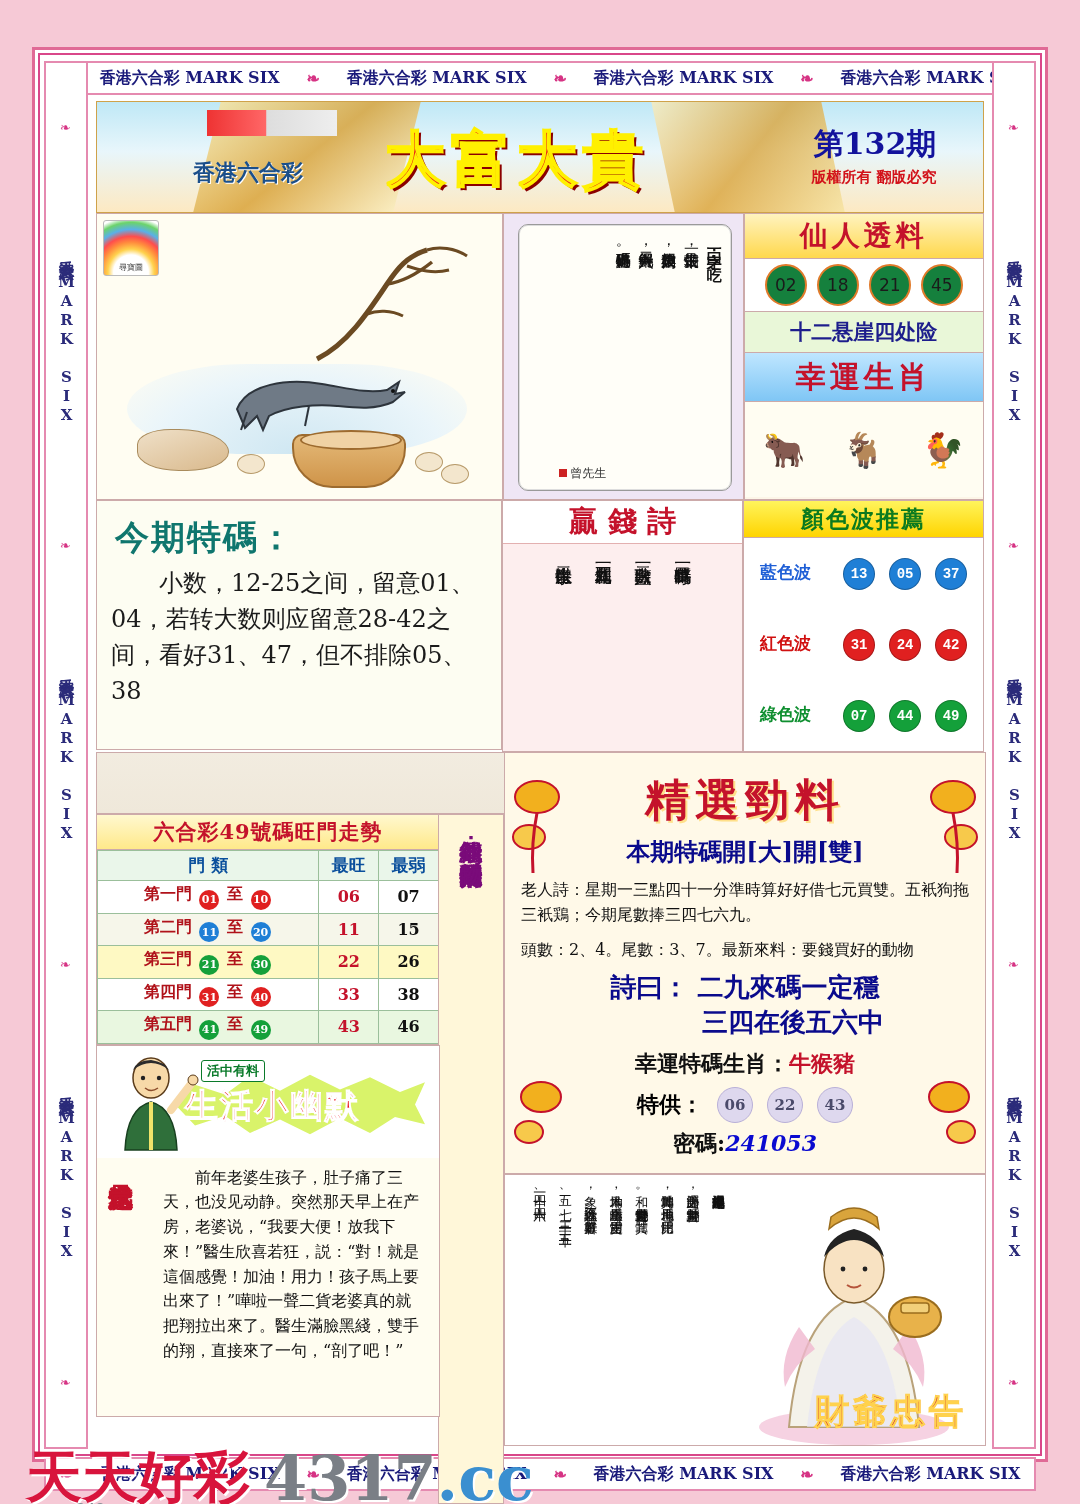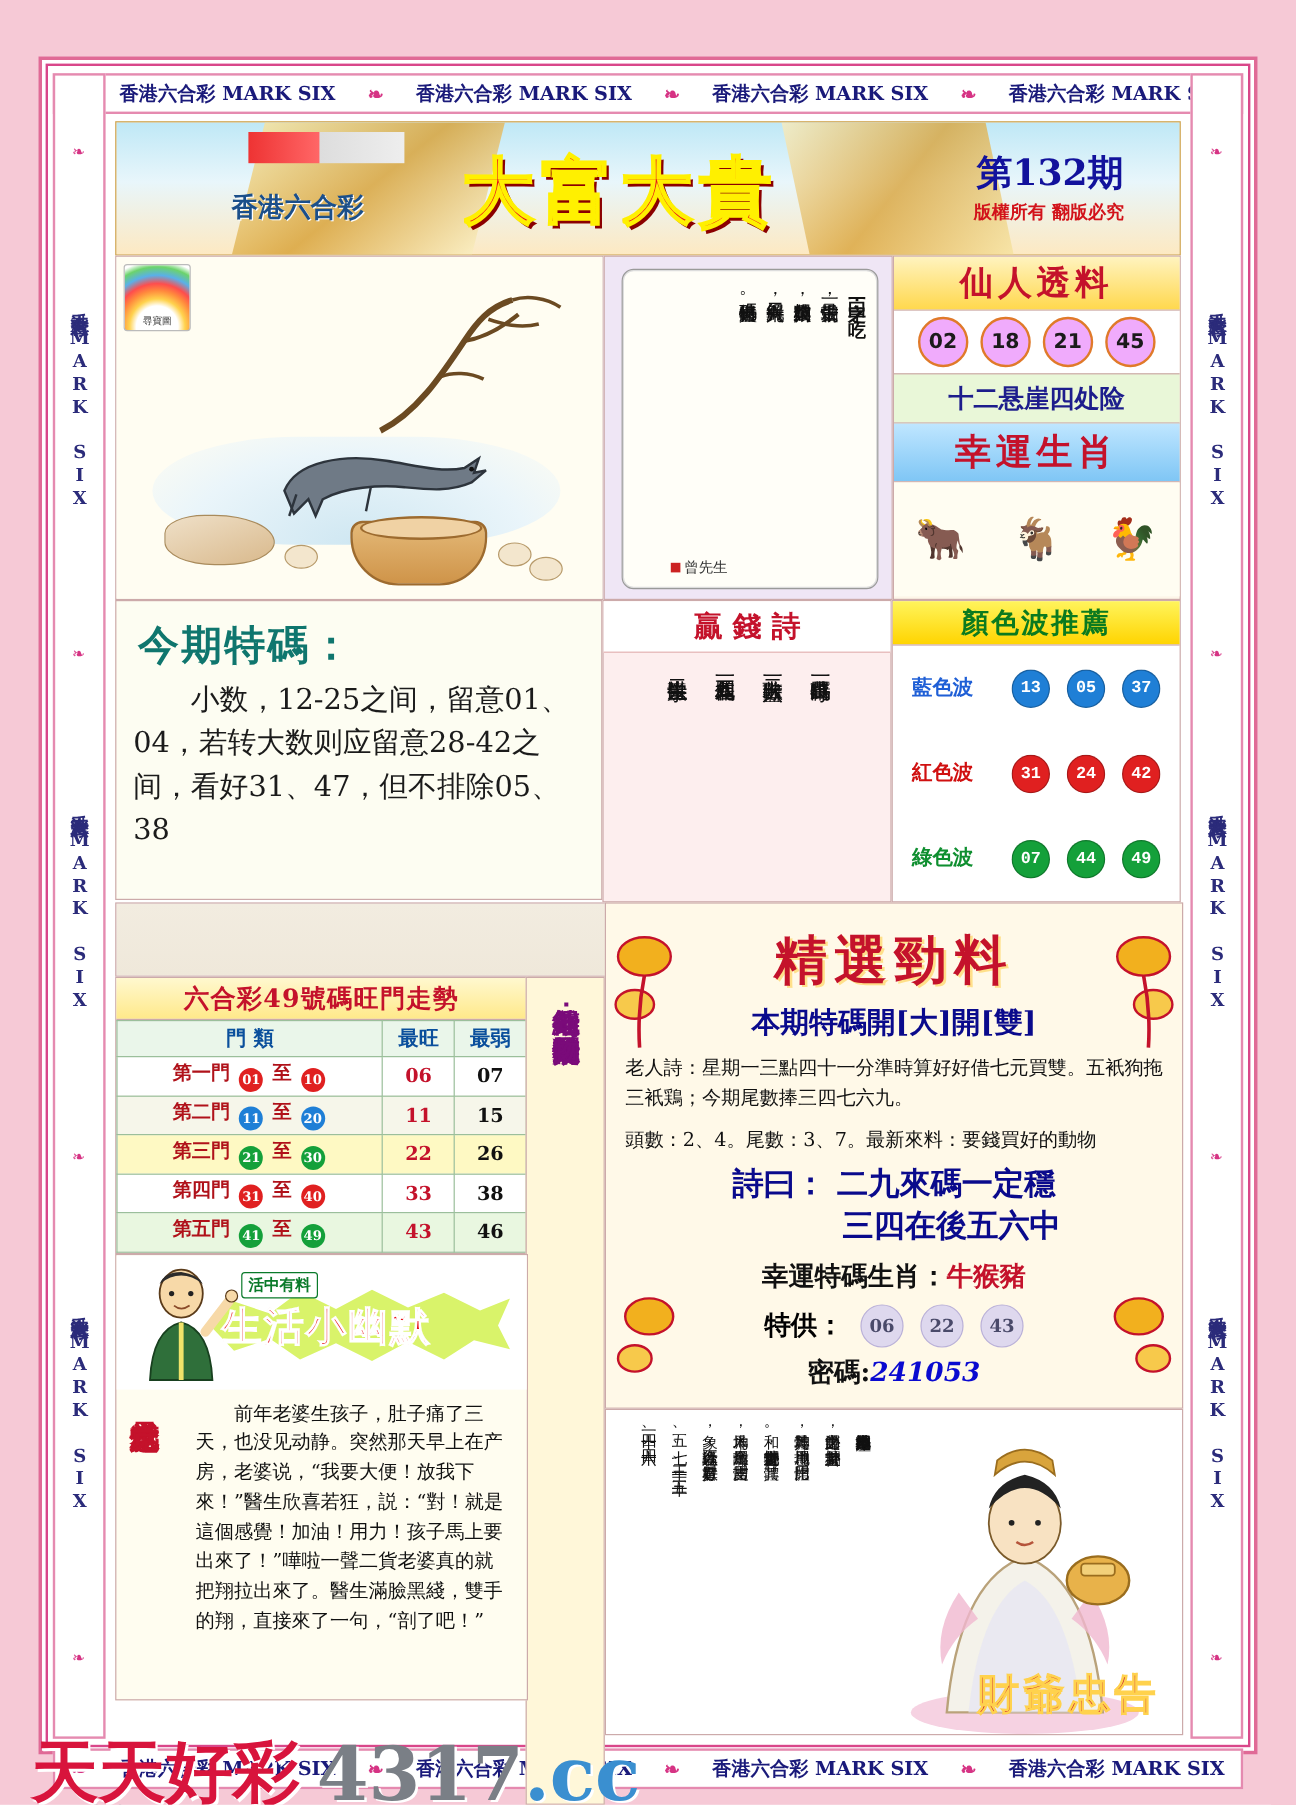--- a/index.html
+++ b/index.html
@@ -134,22 +134,22 @@
     width:240px;height:285px;border:1px solid #caa;background:#fdf6e8;position:relative;
   }
   .fairy-t{
     height:44px;background:linear-gradient(180deg,#fff3bf,#ffd84d);
     border-bottom:1px solid #caa;display:flex;align-items:center;justify-content:center;
     font-family:"DejaVu Serif","Liberation Serif",serif;font-size:28px;font-weight:bold;color:#c4122b;
     letter-spacing:4px;
   }
   .fairy-balls{height:52px;display:flex;align-items:center;justify-content:center;gap:10px;background:#fff;}
   .ball-o{
-    width:38px;height:38px;border-radius:50%;border:2px solid #e07a2a;background:#f0abfc;
-    display:flex;align-items:center;justify-content:center;font-weight:bold;font-size:17px;color:#1b1b1b;
+    width:38px;height:38px;border-radius:50%;border:2px solid #e07a2a;background:#15803d;
+    display:flex;align-items:center;justify-content:center;font-weight:normal;font-size:17px;color:#1b1b1b;
   }
   .fairy-line{
     height:40px;background:#e9f7d8;border-top:1px solid #caa;border-bottom:1px solid #caa;
     display:flex;align-items:center;justify-content:center;font-size:21px;color:#1d1d8c;font-weight:bold;
     font-family:"DejaVu Serif","Liberation Serif",serif;
   }
   .lucky-t{
     height:48px;background:linear-gradient(180deg,#bfe6ff,#7fc6f5);
     display:flex;align-items:center;justify-content:center;
     font-family:"DejaVu Serif","Liberation Serif",serif;font-size:30px;font-weight:bold;color:#c4122b;
@@ -168,21 +168,21 @@
   .tips-body{
     font-family:"DejaVu Serif","Liberation Serif",serif;font-size:24px;line-height:1.5;color:#1b1b1b;
     text-indent:2em;
   }
   .cell-win{
     width:240px;height:250px;background:#fdeeee;border:1px solid #caa;position:relative;
   }
   .win-t{
     height:42px;display:flex;align-items:center;justify-content:center;gap:16px;
     background:#fff;border-bottom:1px solid #e3b0b0;
-    font-family:"DejaVu Serif","Liberation Serif",serif;font-size:24px;font-weight:bold;color:#c4122b;
+    font-family:"DejaVu Serif","Liberation Serif",serif;font-size:29px;font-weight:bold;color:#c4122b;
   }
   .win-body{
     height:206px;display:flex;flex-direction:row-reverse;justify-content:center;gap:16px;padding-top:10px;
     box-sizing:border-box;
     font-family:"DejaVu Serif","Liberation Serif",serif;font-size:17px;color:#111;
   }
   .win-body div{writing-mode:vertical-rl;text-orientation:upright;line-height:1.4;}
   .cell-color{
     width:240px;height:250px;border:1px solid #caa;background:#fff;
   }

